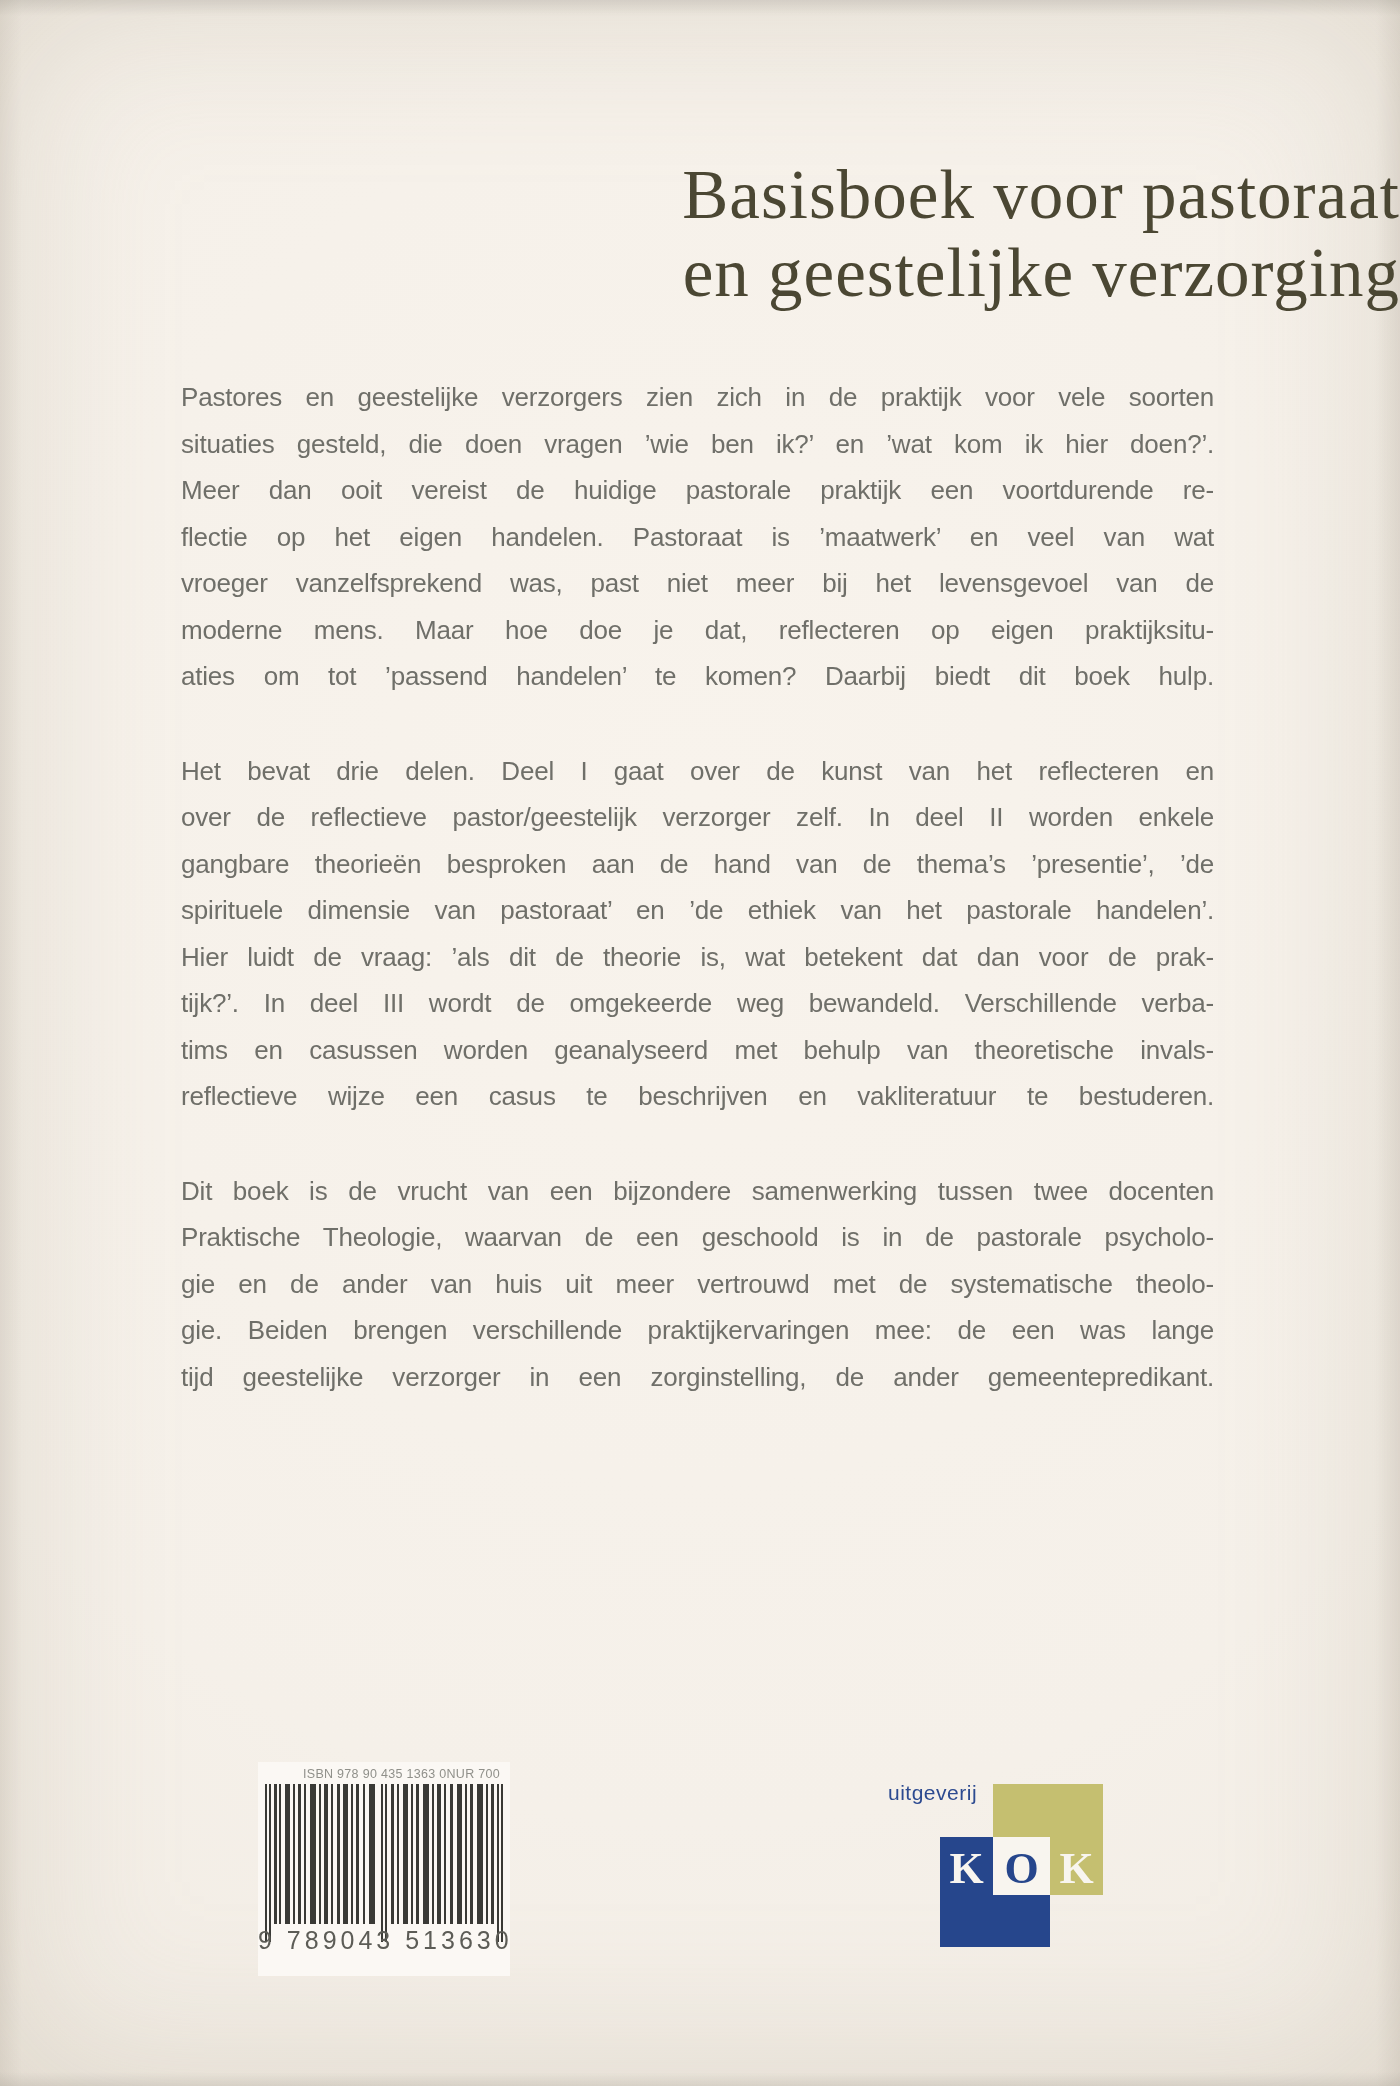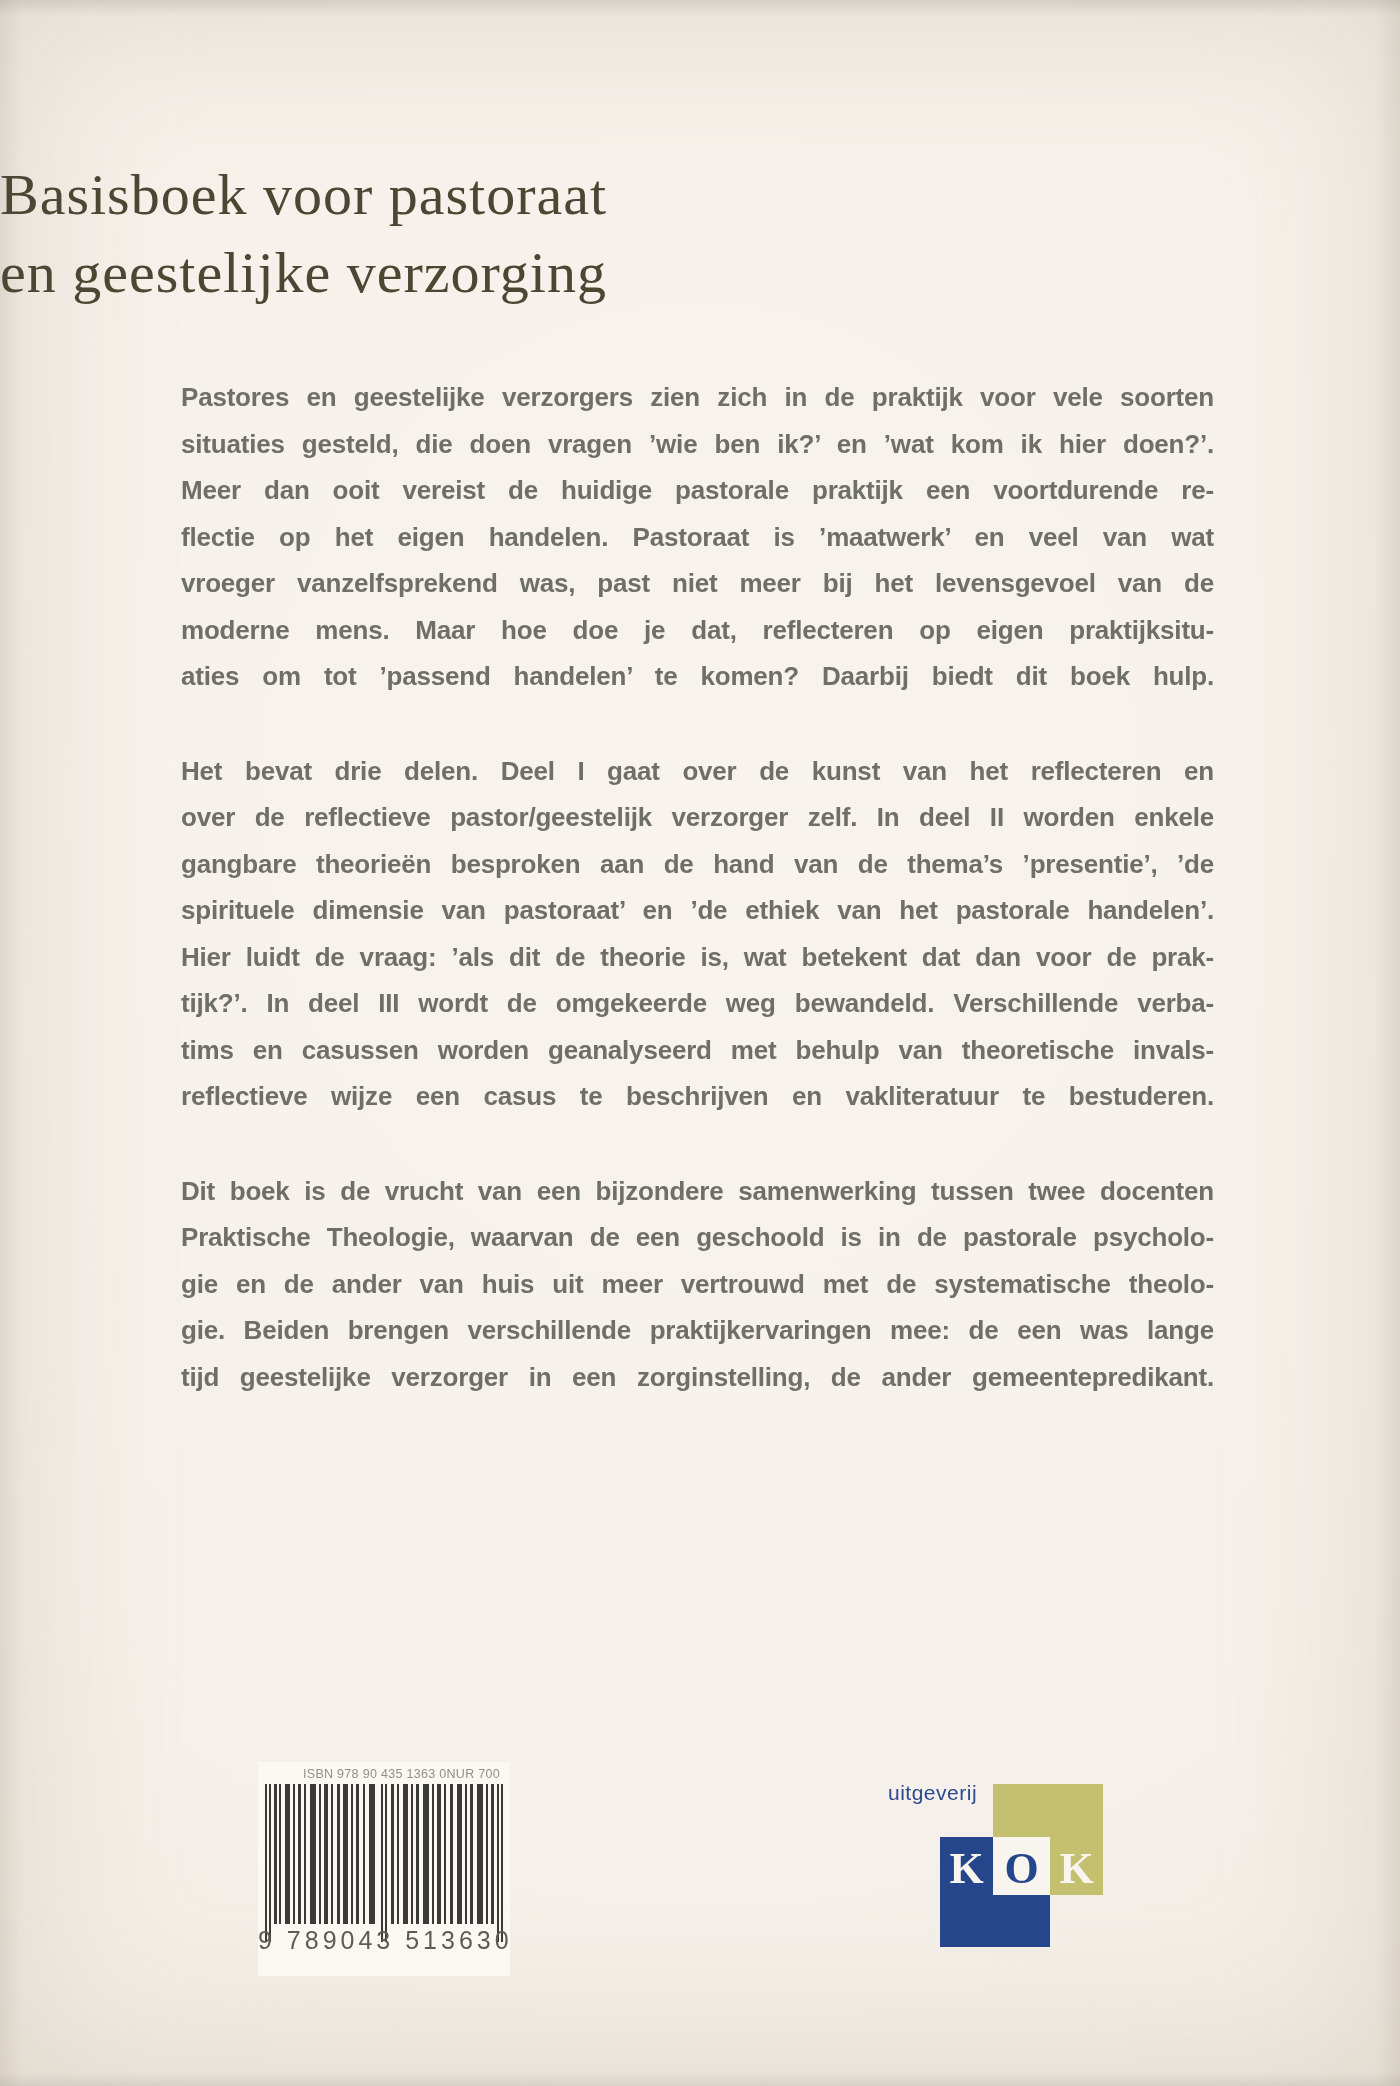--- a/index.html
+++ b/index.html
@@ -24,23 +24,23 @@
       linear-gradient(0deg,   rgba(125,120,112,0.16) 0px, rgba(125,120,112,0) 14px),
       linear-gradient(90deg,  rgba(150,138,124,0.14) 0px, rgba(150,138,124,0) 22px),
       linear-gradient(270deg, rgba(150,138,124,0.16) 0px, rgba(150,138,124,0) 24px);
   }
 
   
   .book-title {
     position: absolute;
     left: 0; right: 0;
     top: 156px;
-    text-align: left;
+    text-align: right;
     font-family: "Liberation Serif", serif;
-    font-size: 58px;
+    font-size: 69px;
     line-height: 78px;
     font-weight: 500;
     color: #4b4733;
     letter-spacing: 1px;
   }
 
   
   .body-copy {
     position: absolute;
     left: 181px;
@@ -48,21 +48,20 @@
     width: 1033px;
     font-size: 26px;
     line-height: 46.5px;
     letter-spacing: -0.2px;
     color: #6f6f69;
   }
   .paragraph { margin: 0 0 48px 0; }
   .text-line {
     text-align: justify;
     text-align-last: justify;
-    font-weight: bold;
   }
 
   
   .barcode-box {
     position: absolute;
     left: 258px;
     top: 1762px;
     width: 252px;
     height: 214px;
     background: #fbf8f4;

